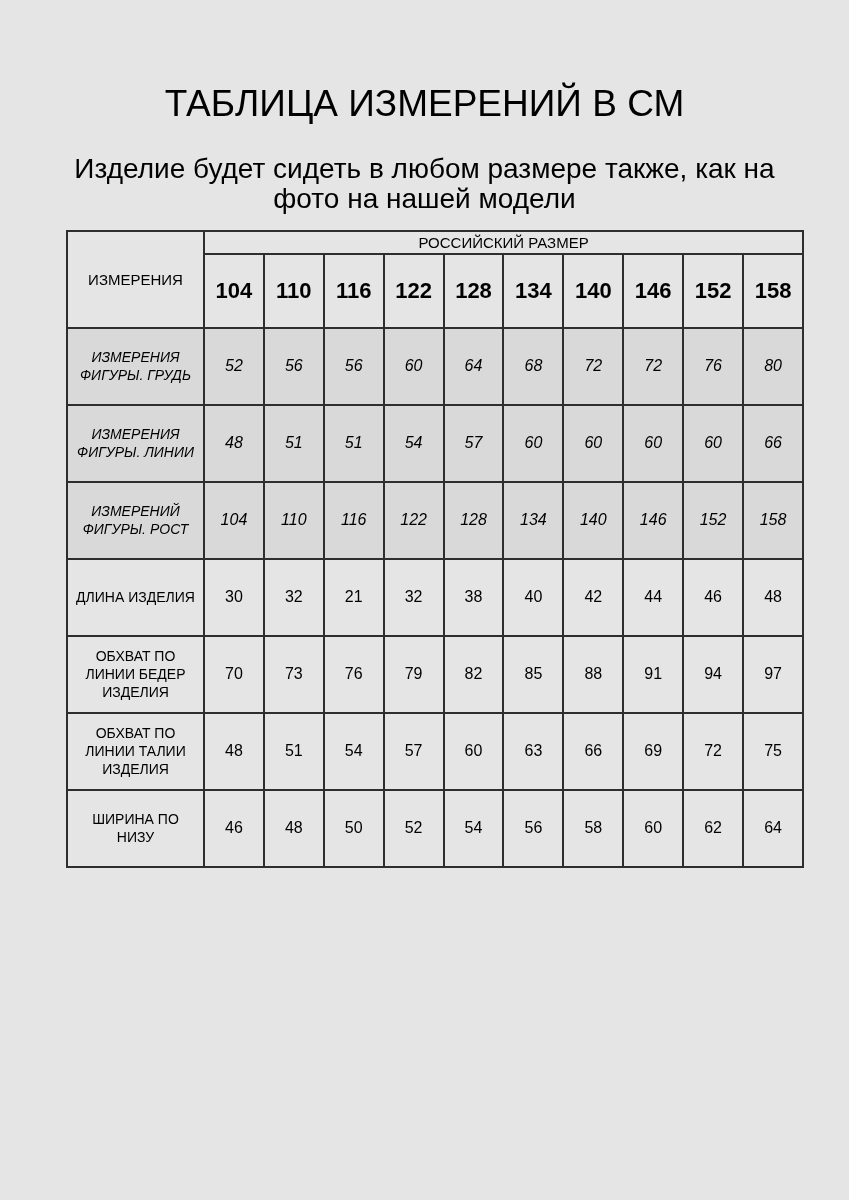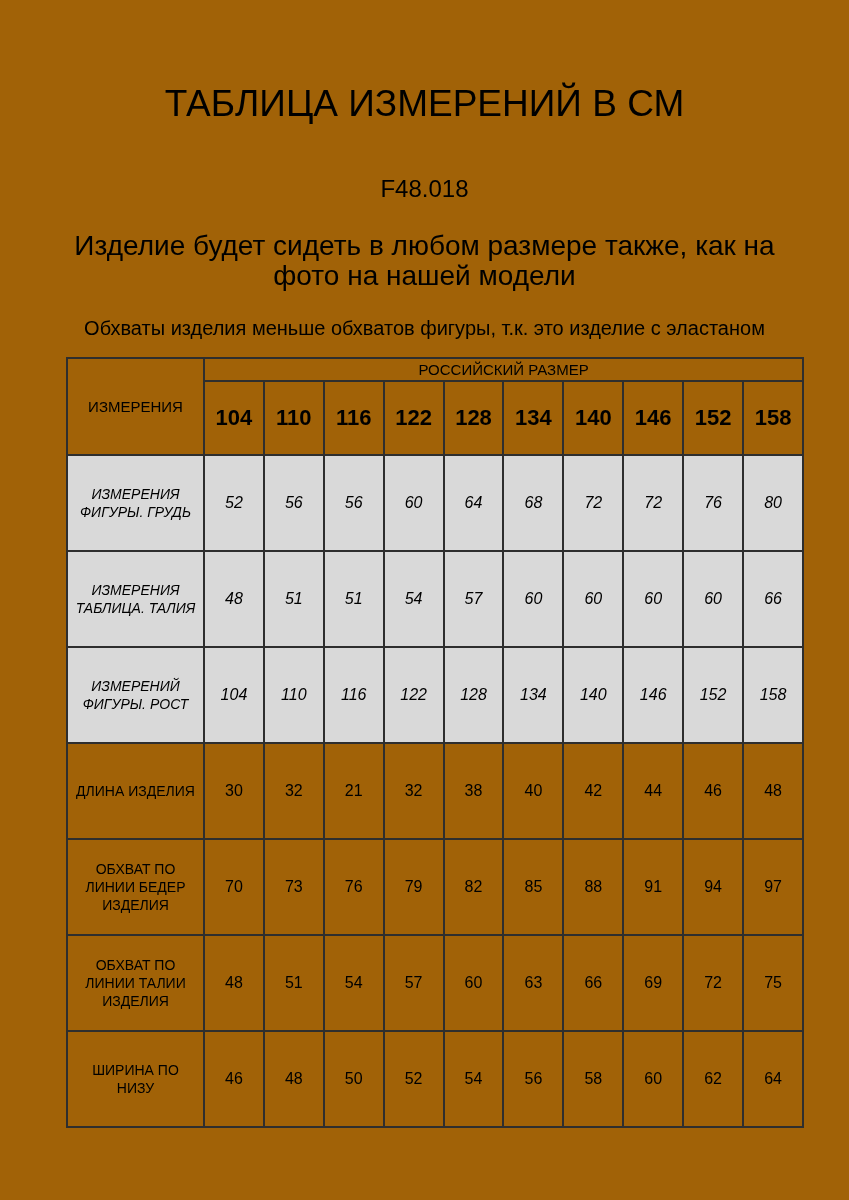--- a/index.html
+++ b/index.html
@@ -8,21 +8,21 @@
     background: #ffffff;
     width: 849px;
     height: 1200px;
     font-family: "Liberation Sans", sans-serif;
     color: #000000;
   }
   .page {
     width: 849px;
     height: 1200px;
     overflow: hidden;
-    background: #a16207;
+    background: #e5e5e5;
   }
   .title {
     margin: 0;
     padding-top: 84px;
     text-align: center;
     font-size: 37px;
     font-weight: 400;
     line-height: 1.1;
     letter-spacing: 0px;
   }
@@ -63,37 +63,35 @@
     box-sizing: border-box;
     font-weight: 400;
   }
   col.label-col { width: 137px; }
   col.size-col  { width: 59.9px; }
   tr.group-header-row { height: 21px; }
   tr.group-header-row th { font-size: 15px; font-weight: 400; }
   tr.size-header-row { height: 74px; }
   tr.size-header-row th { font-size: 22px; font-weight: 700; }
   th.measurements-cell { font-size: 14px; font-weight: 400; }
-  tr.data-row { height: 96px; }
+  tr.data-row { height: 77px; }
   tr.data-row td.row-label { font-size: 14px; line-height: 18px; padding: 2px 6px; }
   tr.data-row td.row-value { font-size: 16px; }
   tr.data-row.shaded td { background: #d9d9d9; font-style: italic; }
 </style>
 </head>
 <body>
 
 <div class="page">
 
   <h1 class="title">ТАБЛИЦА ИЗМЕРЕНИЙ В СМ</h1>
 
-  <div class="article">F48.018</div>
 
   <div class="fit-note">Изделие будет сидеть в любом размере также, как на фото на нашей модели</div>
 
-  <div class="elastane-note">Обхваты изделия меньше обхватов фигуры, т.к. это изделие с эластаном</div>
 
   <table class="size-table">
     <colgroup>
         <col class="label-col">
         <col class="size-col">
         <col class="size-col">
         <col class="size-col">
         <col class="size-col">
         <col class="size-col">
         <col class="size-col">
@@ -130,21 +128,21 @@
           <td class="row-value">56</td>
           <td class="row-value">60</td>
           <td class="row-value">64</td>
           <td class="row-value">68</td>
           <td class="row-value">72</td>
           <td class="row-value">72</td>
           <td class="row-value">76</td>
           <td class="row-value">80</td>
         </tr>
         <tr class="data-row shaded">
-          <td class="row-label">ИЗМЕРЕНИЯ ТАБЛИЦА. ТАЛИЯ</td>
+          <td class="row-label">ИЗМЕРЕНИЯ ФИГУРЫ. ЛИНИИ</td>
           <td class="row-value">48</td>
           <td class="row-value">51</td>
           <td class="row-value">51</td>
           <td class="row-value">54</td>
           <td class="row-value">57</td>
           <td class="row-value">60</td>
           <td class="row-value">60</td>
           <td class="row-value">60</td>
           <td class="row-value">60</td>
           <td class="row-value">66</td>

